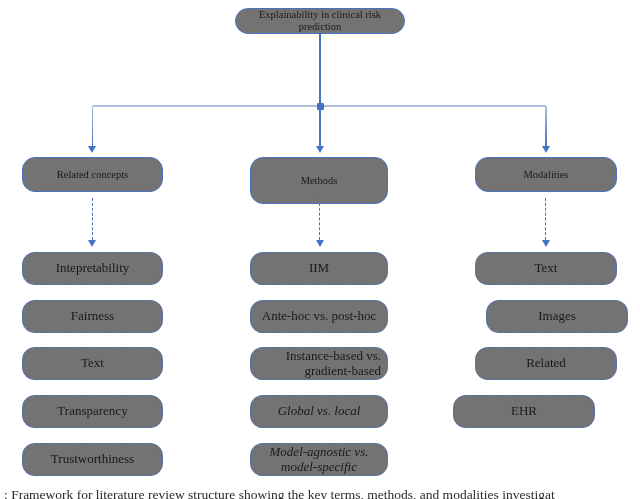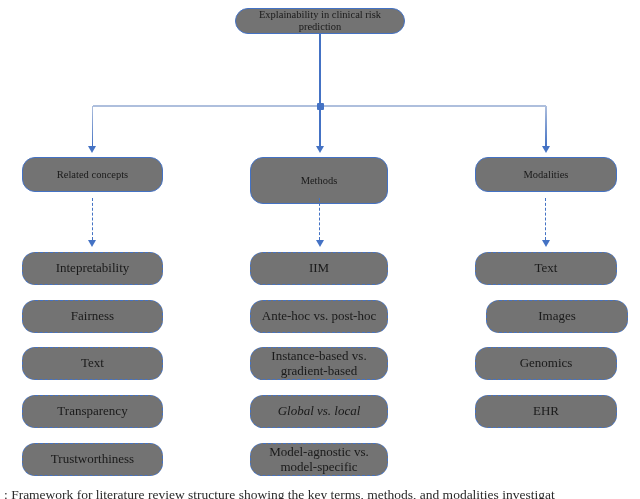--- a/index.html
+++ b/index.html
@@ -135,38 +135,38 @@
   <div class="node dashed" style="left:22px; top:443px; width:141px; height:33px;">
     <span>Trustworthiness</span>
   </div>
 
   <div class="node dashed" style="left:250px; top:252px; width:138px; height:33px;">
     <span>IIM</span>
   </div>
   <div class="node dashed" style="left:250px; top:300px; width:138px; height:33px;">
     <span>Ante-hoc vs. post-hoc</span>
   </div>
-  <div class="node dashed" style="left:250px; top:347px; width:138px; height:33px;">
+  <div class="node dashed" style="left:250px; top:347px; width:138px; height:33px;text-align:right;">
     <span>Instance-based vs. gradient-based</span>
   </div>
   <div class="node dashed" style="left:250px; top:395px; width:138px; height:33px;font-style:italic;">
     <span>Global vs. local</span>
   </div>
-  <div class="node dashed" style="left:250px; top:443px; width:138px; height:33px;">
+  <div class="node dashed" style="left:250px; top:443px; width:138px; height:33px;font-style:italic;">
     <span>Model-agnostic vs. model-specific</span>
   </div>
 
   <div class="node dashed" style="left:475px; top:252px; width:142px; height:33px;">
     <span>Text</span>
   </div>
   <div class="node dashed" style="left:486px; top:300px; width:142px; height:33px;justify-content:center;">
     <span>Images</span>
   </div>
   <div class="node dashed" style="left:475px; top:347px; width:142px; height:33px;">
-    <span>Genomics</span>
+    <span>Related</span>
   </div>
-  <div class="node dashed" style="left:475px; top:395px; width:142px; height:33px;">
+  <div class="node dashed" style="left:453px; top:395px; width:142px; height:33px;">
     <span>EHR</span>
   </div>
 
   <div class="caption">: Framework for literature review structure showing the key terms, methods, and modalities investigat</div>
 
 </div>
 
 </body></html>

